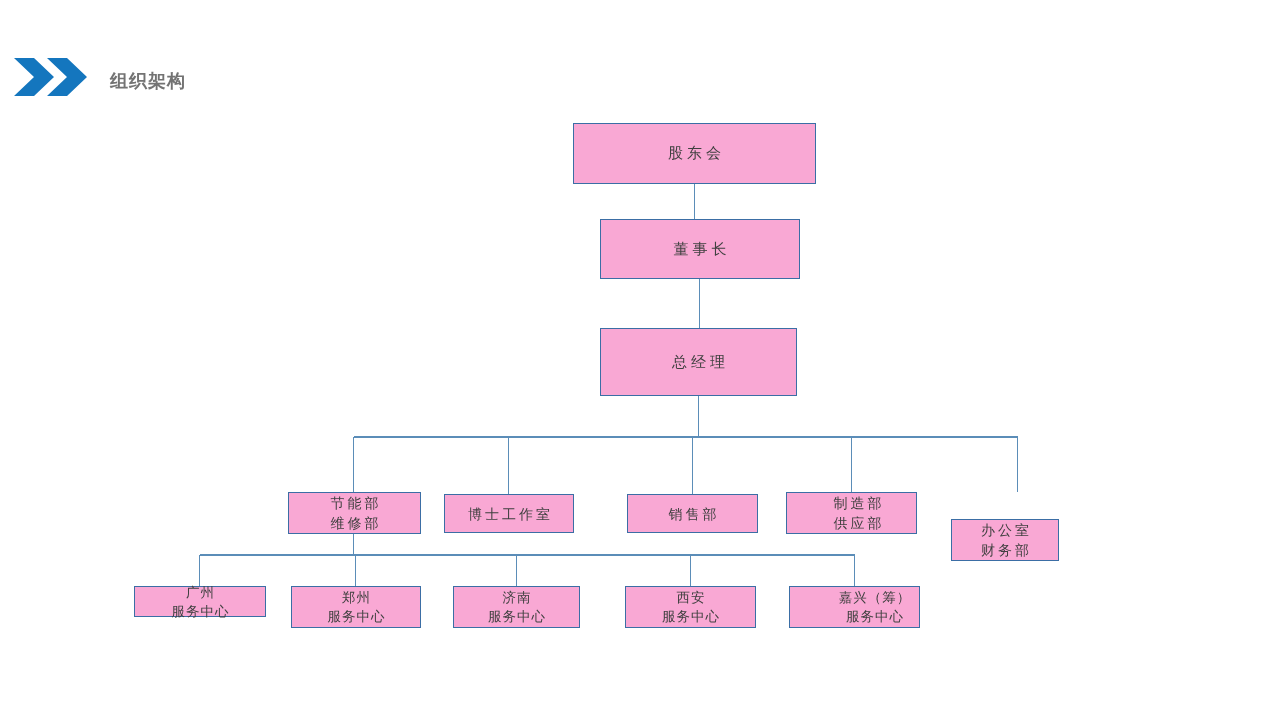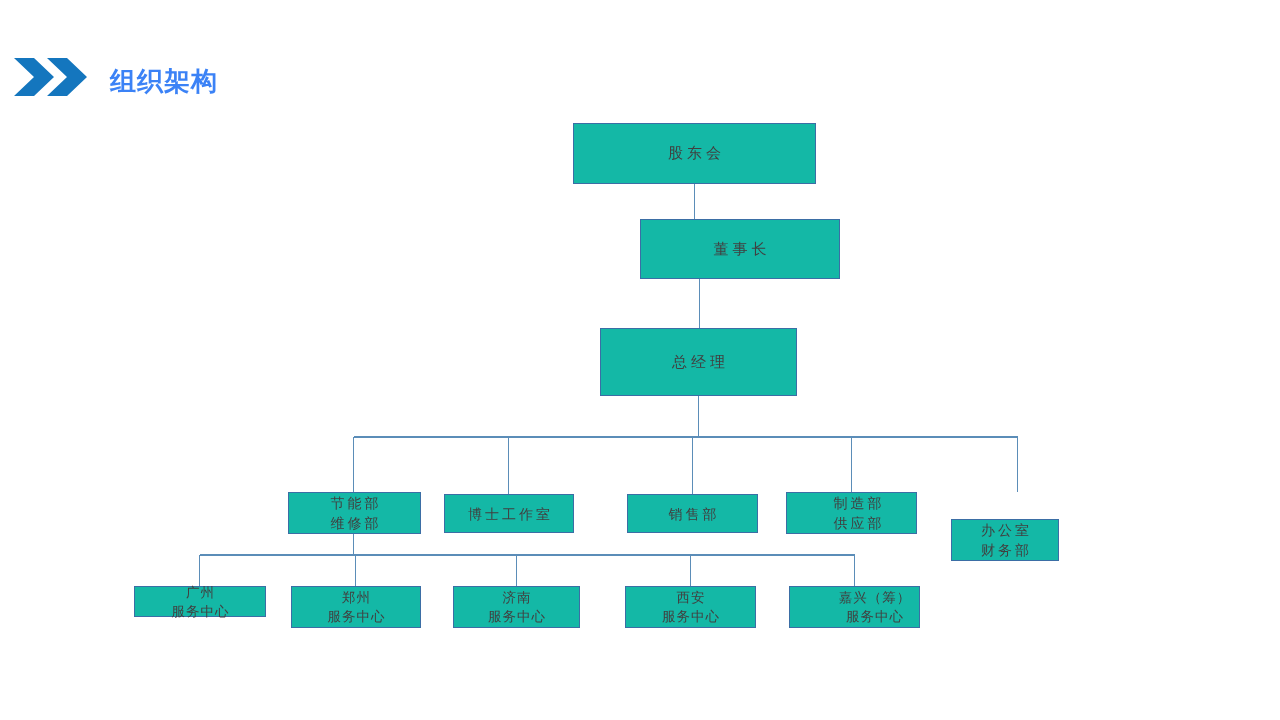--- a/index.html
+++ b/index.html
@@ -28,23 +28,23 @@
     position: absolute;
     left: 14px;
     top: 56px;
     width: 74px;
     height: 42px;
   }
   #page-title {
     position: absolute;
     left: 110px;
     top: 62px;
-    font-size: 26px;
+    font-size: 18px;
     font-weight: bold;
-    color: #3b82f6;
+    color: #737373;
     letter-spacing: 1px;
     line-height: 38px;
     white-space: nowrap;
   }
 
   
   #org-chart {
     position: absolute;
     left: 0;
     top: 0;
@@ -58,21 +58,21 @@
     width: 1280px;
     height: 720px;
     pointer-events: none;
   }
 
   
   .node {
     position: absolute;
     box-sizing: border-box;
     border: 1px solid #3b6ea5;
-    background: #14b8a6;
+    background: #f9a8d4;
     display: flex;
     flex-direction: column;
     align-items: center;
     justify-content: center;
     color: #404040;
     text-align: right;
     z-index: 2;
   }
   .node .line1,
   .node .line2 {
@@ -142,21 +142,21 @@
       <line x1="516.5" y1="555" x2="516.5" y2="586"></line>
       <line x1="690.5" y1="555" x2="690.5" y2="586"></line>
       <line x1="854.5" y1="555" x2="854.5" y2="586"></line>
     </g>
   </svg>
 
   <div class="node level-top" style="left:573px; top:123px; width:243px; height:61px;">
     <span class="line1">股东会</span>
   </div>
 
-  <div class="node level-top" style="left:600px; top:219px; width:200px; height:60px;margin-left:40px;">
+  <div class="node level-top" style="left:600px; top:219px; width:200px; height:60px;">
     <span class="line1">董事长</span>
   </div>
 
   <div class="node level-top" style="left:600px; top:328px; width:197px; height:68px;">
     <span class="line1">总经理</span>
   </div>
 
   <div class="node level-dept" style="left:288px; top:492px; width:133px; height:42px;">
     <span class="line1">节能部</span>
     <span class="line2">维修部</span>

